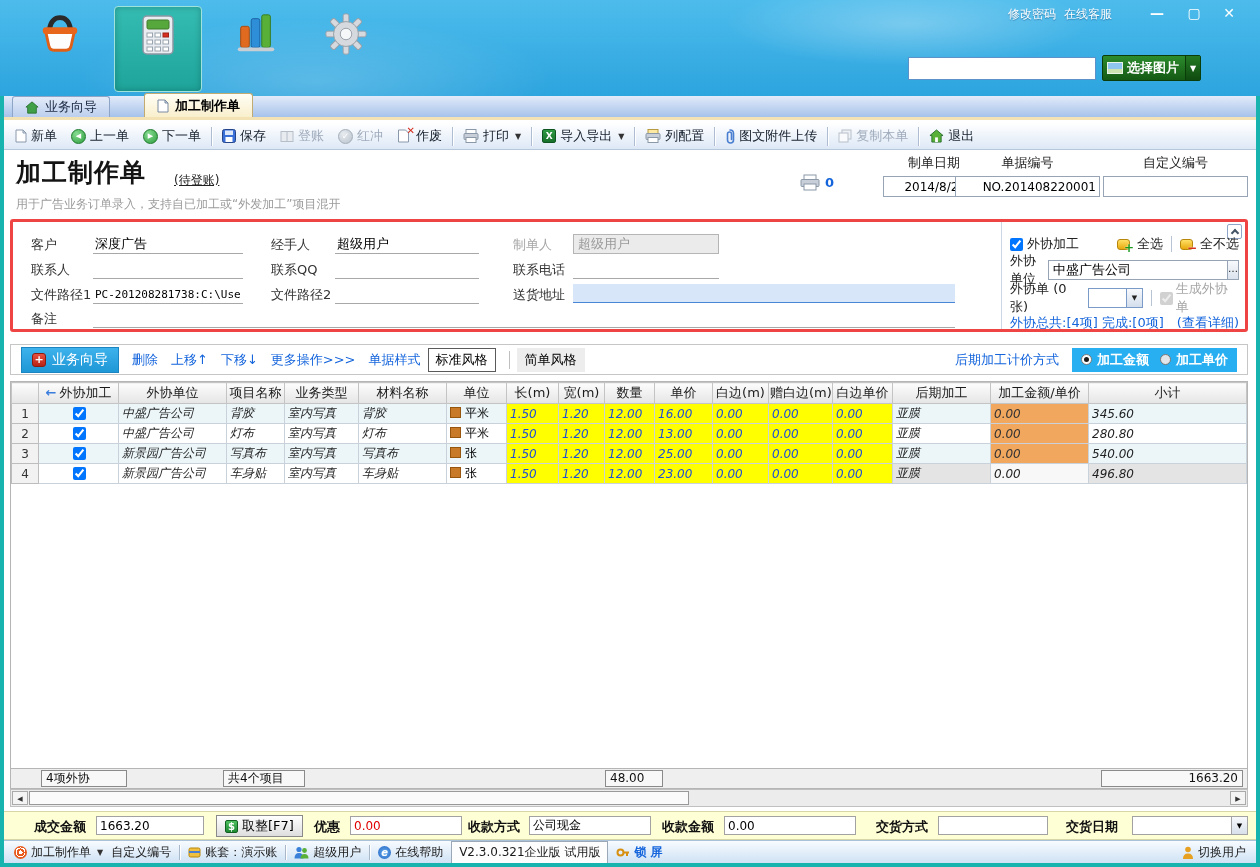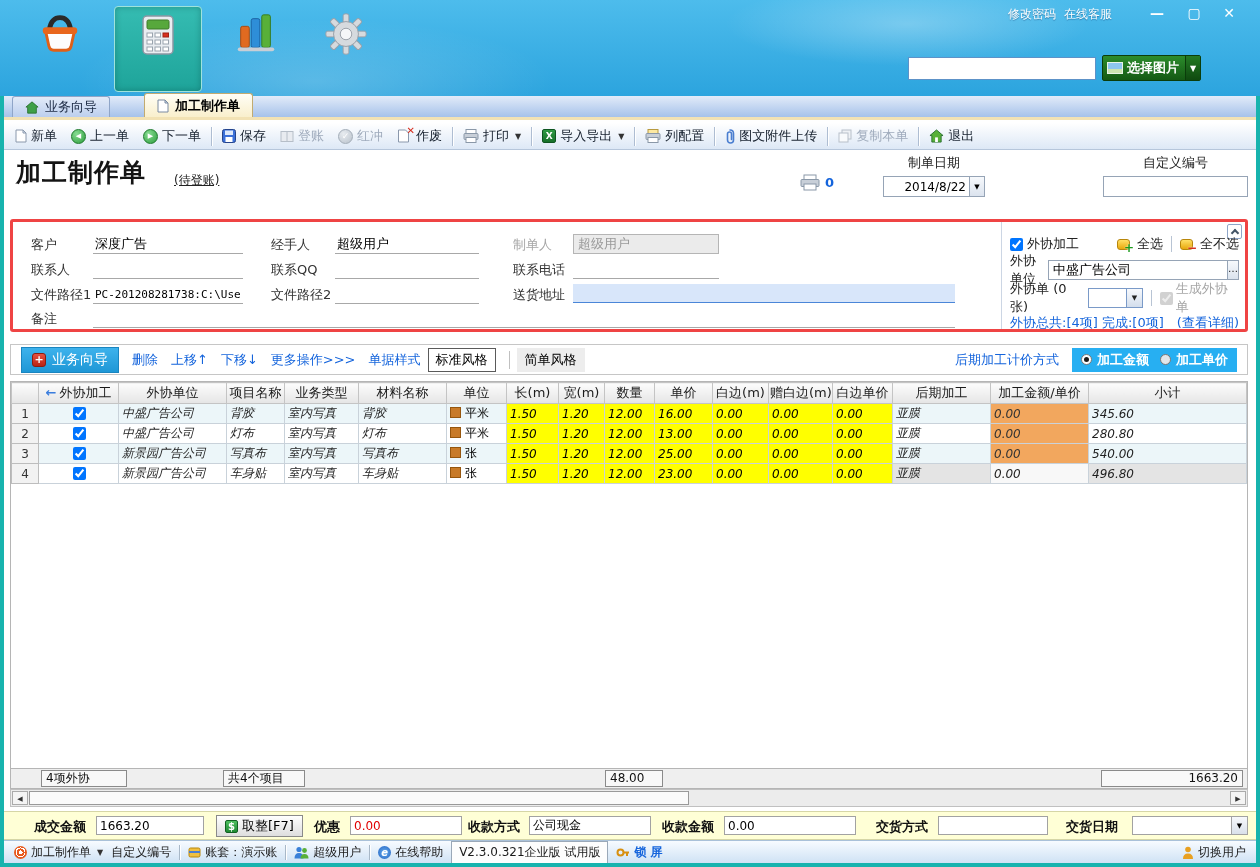--- a/index.html
+++ b/index.html
@@ -87,21 +87,21 @@
   .rad.on::after{content:"";position:absolute;left:2px;top:2px;right:2px;bottom:2px;background:#1a1a1a;border-radius:50%;}
   .rad.off{background:#e2e6ea;}
   
   .table-wrap{position:absolute;top:381px;left:10px;right:12px;height:387px;border:1px solid #b5b5b5;border-bottom:none;background:#fff;overflow:hidden;}
   table{border-collapse:collapse;table-layout:fixed;width:100%;}
   th{height:21px;background:linear-gradient(#fcfcfc,#e5e5e5);border:1px solid #c4c4c4;font-weight:normal;font-size:13px;color:#1a1a1a;padding:0 1px;overflow:hidden;white-space:nowrap;}
   td{height:19px;border:1px solid #c9d2da;font-size:12px;padding:0 3px;overflow:hidden;white-space:nowrap;}
   td.num{background:#f2f2f2;text-align:center;color:#333;border-color:#bdbdbd;}
   .c-chk{text-align:center;}
   .c-text{font-style:italic;color:#1f1f1f;}
-  .c-y{background:#ffff00;font-style:italic;color:#000000;}
+  .c-y{background:#ffff00;font-style:italic;color:#1d4ed8;}
   .c-orange{background:#f2a75e;font-style:italic;color:#333;}
   tr.alt .c-plain{background:#ecf6f9;}
   td.sel-g{background:#e4e4e4 !important;}
   td.sel-w{background:#f8f8f8 !important;}
   .swatch{display:inline-block;width:11px;height:11px;background:#c87a28;border:1px solid #96560e;vertical-align:-1px;margin-right:4px;}
   .arrow-l{color:#3b7ddd;font-weight:bold;margin-right:3px;}
   
   .sum-row{position:absolute;top:768px;left:10px;right:12px;height:21px;background:#efefef;border:1px solid #b5b5b5;}
   .sum-box{position:absolute;top:1px;height:17px;background:#f8f8f8;border:1px solid #8a8a8a;font-size:12px;line-height:15px;padding:0 4px;color:#111;}
   .hscroll{position:absolute;top:789px;left:10px;right:12px;height:18px;background:#ececec;border:1px solid #c0c0c0;}
@@ -313,34 +313,41 @@
           <path d="M8 1 L15 7 H13 V14 H3 V7 H1 Z" fill="#58b038" stroke="#2a7030"></path>
           <rect x="6.5" y="9" width="3" height="5" fill="#fff"></rect>
         </svg>
         <span>退出</span>
       </span>
   </div>
 
   <div class="doc-head">
     <span class="doc-title">加工制作单</span>
     <span class="doc-status">(待登账)</span>
+    <span class="doc-sub">用于广告业务订单录入，支持自已加工或“外发加工”项目混开</span>
     <span class="prn-cnt">
       <svg width="20" height="17">
           <rect x="4" y="1" width="12" height="5" fill="#fff" stroke="#8a98a8"></rect>
           <rect x="1" y="5.5" width="18" height="7" rx="1" fill="#c8cfd8" stroke="#8a98a8"></rect>
           <rect x="4" y="10" width="12" height="6" fill="#fff" stroke="#8a98a8"></rect>
         </svg>
       <b>0</b>
     </span>
     <div class="fld" style="left:879px;width:102px">
       <div class="lab">制单日期</div>
       <div class="box">
         <span class="val">2014/8/22</span>
         <span class="combo-btn">▼</span>
       </div>
+    </div>
+    <div class="fld" style="left:951px;width:145px">
+      <div class="lab">单据编号</div>
+      <div class="box">
+          <span class="val">NO.201408220001</span>
+        </div>
     </div>
     <div class="fld" style="left:1099px;width:145px">
       <div class="lab">自定义编号</div>
       <div class="box">
           <span class="val"></span>
         </div>
     </div>
   </div>
 
   <div class="info-box">

